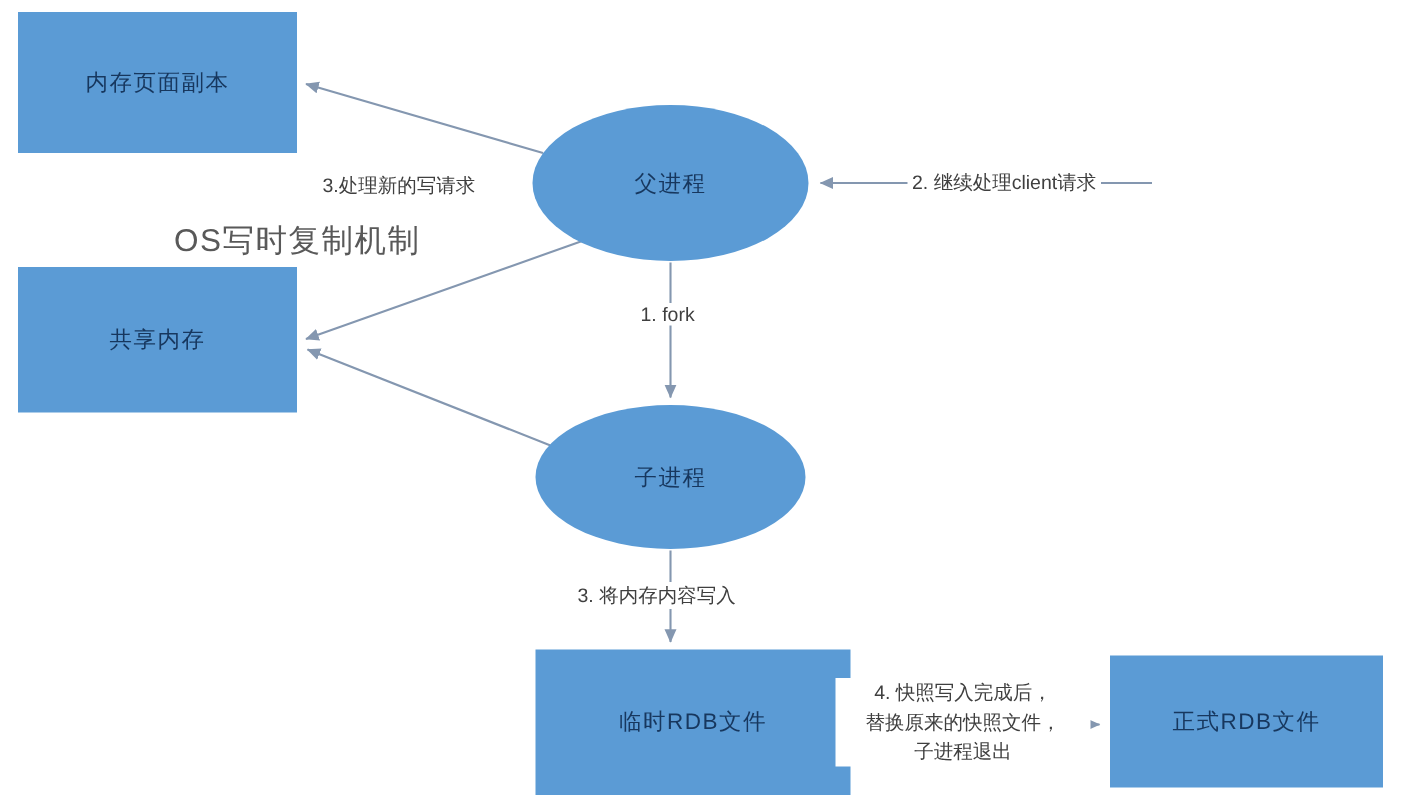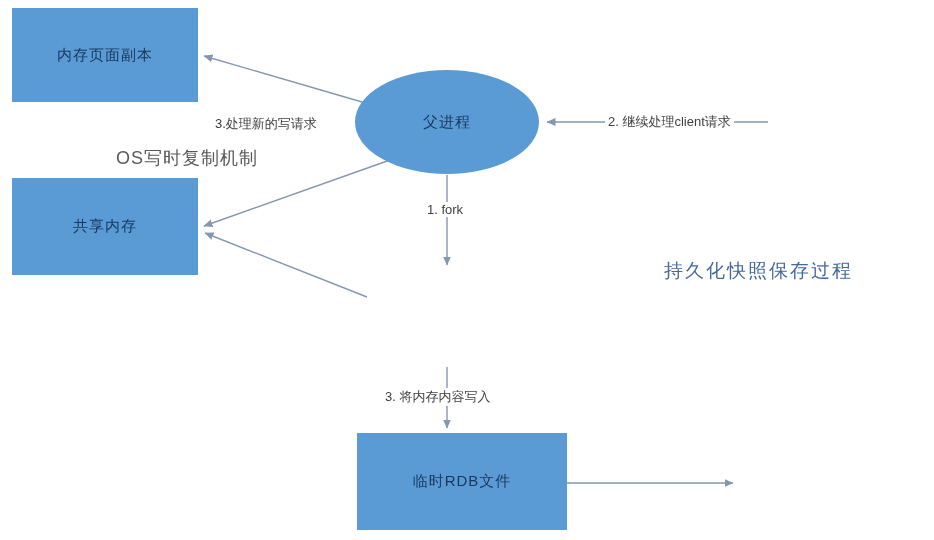--- a/index.html
+++ b/index.html
@@ -32,21 +32,21 @@
     color:var(--label-text,#3F3F3F);
     background:#ffffff;
     padding:0 3px;
     white-space:nowrap;
   }
   .plain-label { background:transparent;margin-top:34px; }
   .multiline { white-space:pre-line; text-align:center; line-height:1.5; }
 
   .cow-label {
     position:absolute;
-    font-size:18px;
+    font-size:21px;
     color:var(--os-label-text,#595959);
     letter-spacing:1px;
   }
   .title-label {
     position:absolute;
     font-size:19px;
     color:var(--title-text,#44699D);
     letter-spacing:2px;
   }
 </style>
@@ -75,32 +75,40 @@
   </div>
 
   <div class="shape rect" style="left:12px;top:178px;width:186px;height:97px;">
     <span>共享内存</span>
   </div>
 
   <div class="shape ellipse" style="left:355px;top:70px;width:184px;height:104px;">
     <span>父进程</span>
   </div>
 
+  <div class="shape ellipse" style="left:357px;top:270px;width:180px;height:96px;">
+    <span>子进程</span>
+  </div>
 
   <div class="shape rect" style="left:357px;top:433px;width:210px;height:97px;">
     <span>临时RDB文件</span>
   </div>
 
+  <div class="shape rect" style="left:740px;top:437px;width:182px;height:88px;">
+    <span>正式RDB文件</span>
+  </div>
 
   <div class="edge-label plain-label" style="left:212px;top:81px;">3.处理新的写请求</div>
 
   <div class="cow-label" style="left:116px;top:146px;">OS写时复制机制</div>
 
   <div class="edge-label" style="left:585px;top:113px;margin-left:20px;">2. 继续处理client请求</div>
 
   <div class="edge-label" style="left:424px;top:202px;">1. fork</div>
 
-  <div class="title-label" style="left:664px;top:258px;">持久化快照保存过程</div>
 
   <div class="edge-label" style="left:382px;top:388px;">3. 将内存内容写入</div>
 
+  <div class="edge-label multiline" style="left:557px;top:452px;width:170px;">4. 快照写入完成后，
+替换原来的快照文件，
+子进程退出</div>
 
 </div>
 
 </body></html>

